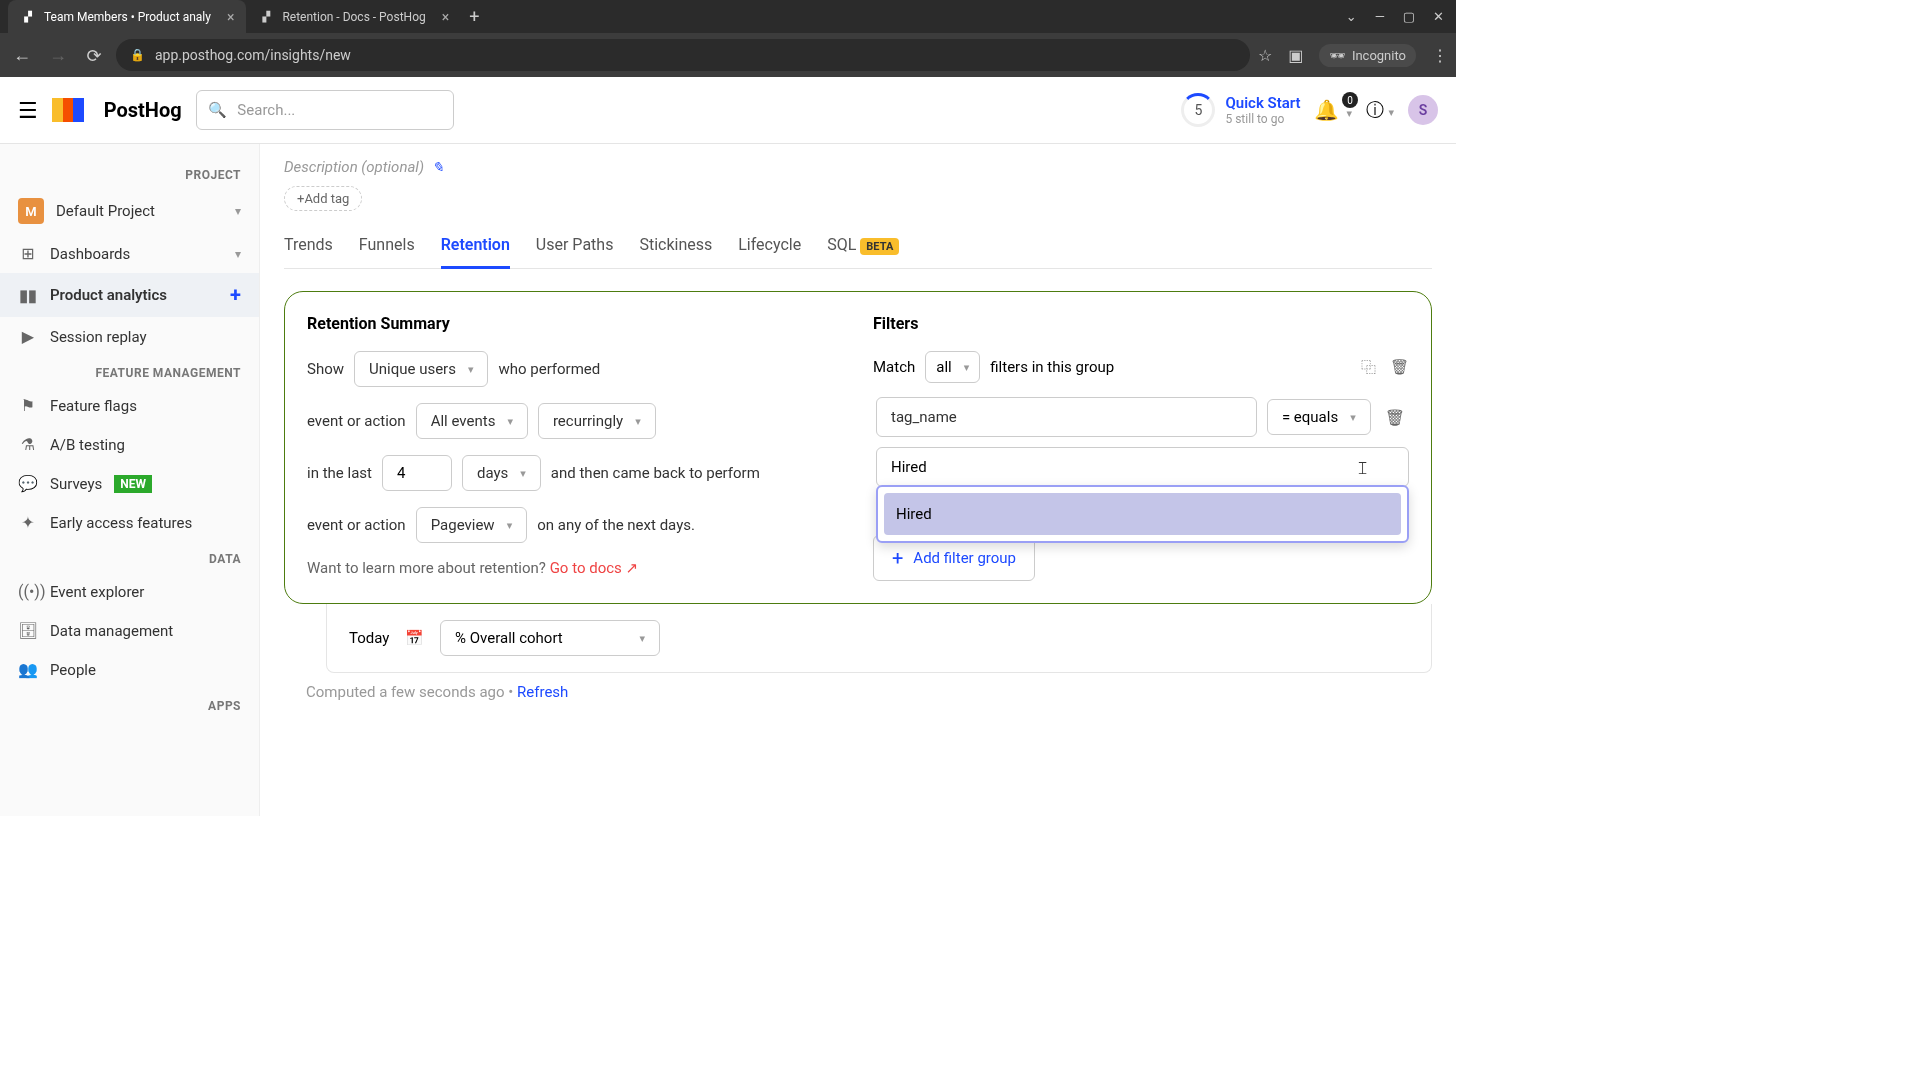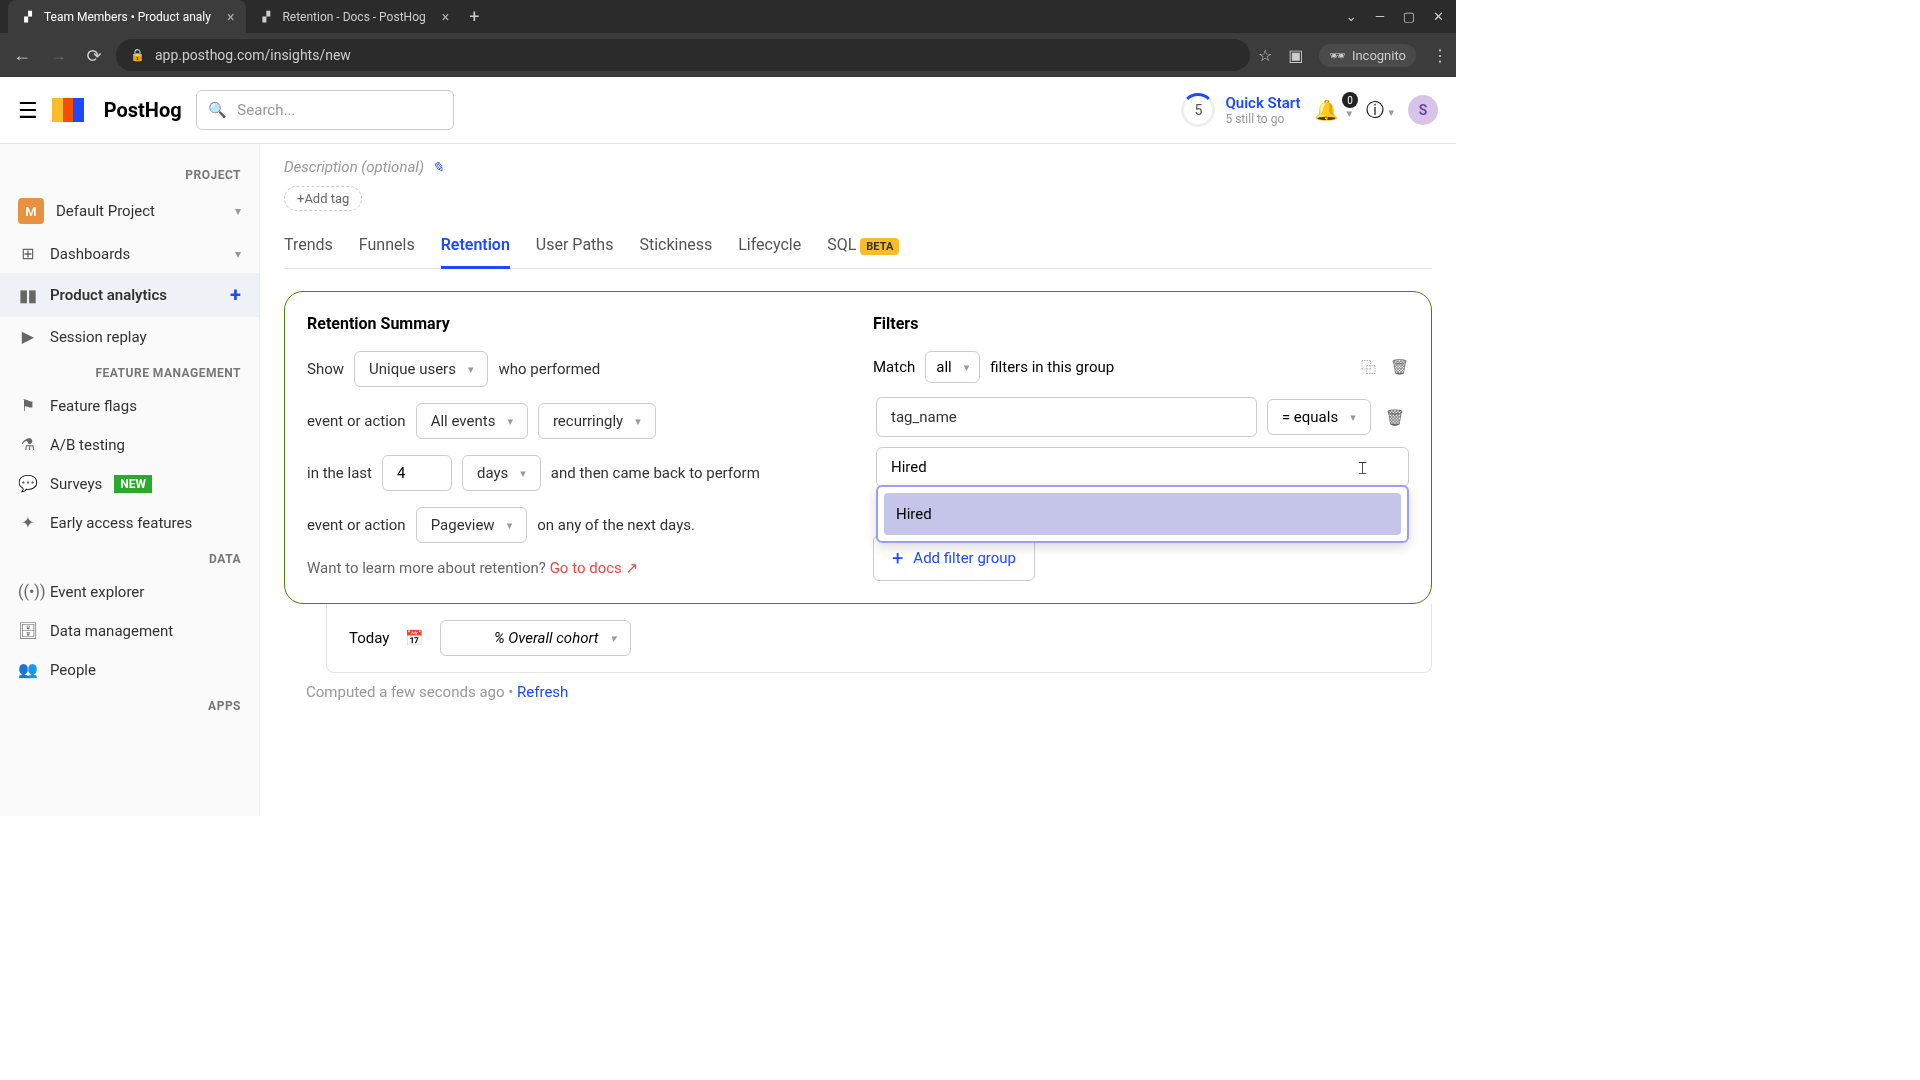--- a/index.html
+++ b/index.html
@@ -334,21 +334,21 @@
         <div class="add-filter-btn">
           <span class="plus">+</span>
           <span>Add filter group</span>
         </div>
       </div>
     </div>
 
     <div class="bottom-bar">
       <span>Today</span>
       <span>📅</span>
-      <div class="dropdown" style="width:191px;justify-content:flex-end;font-style:italic;">
+      <div class="dropdown" style="width:220px;justify-content:space-between;">
         <span>% Overall cohort</span>
           <span class="dd-caret">▾</span>
       </div>
     </div>
     <div class="computed-row">
       <span>Computed a few seconds ago • </span><a>Refresh</a>
     </div>
   </div>
 </div>
 

